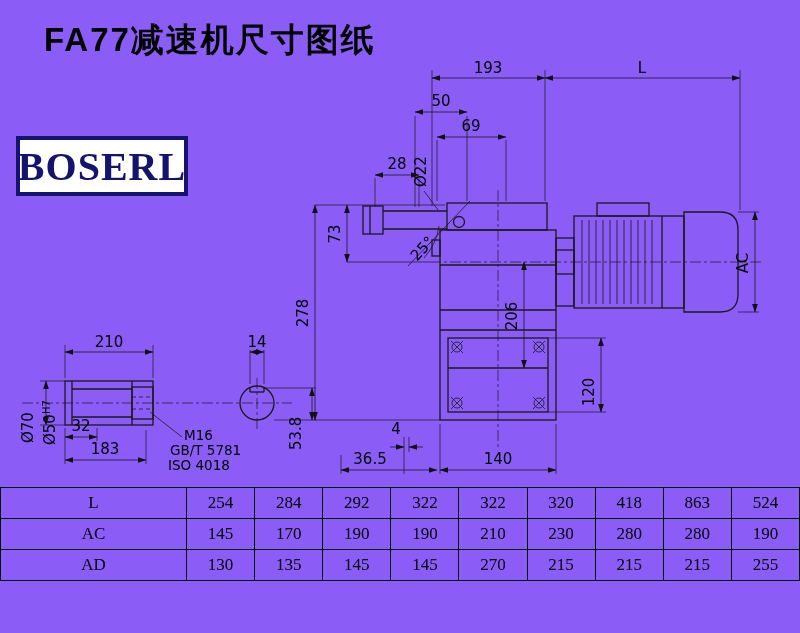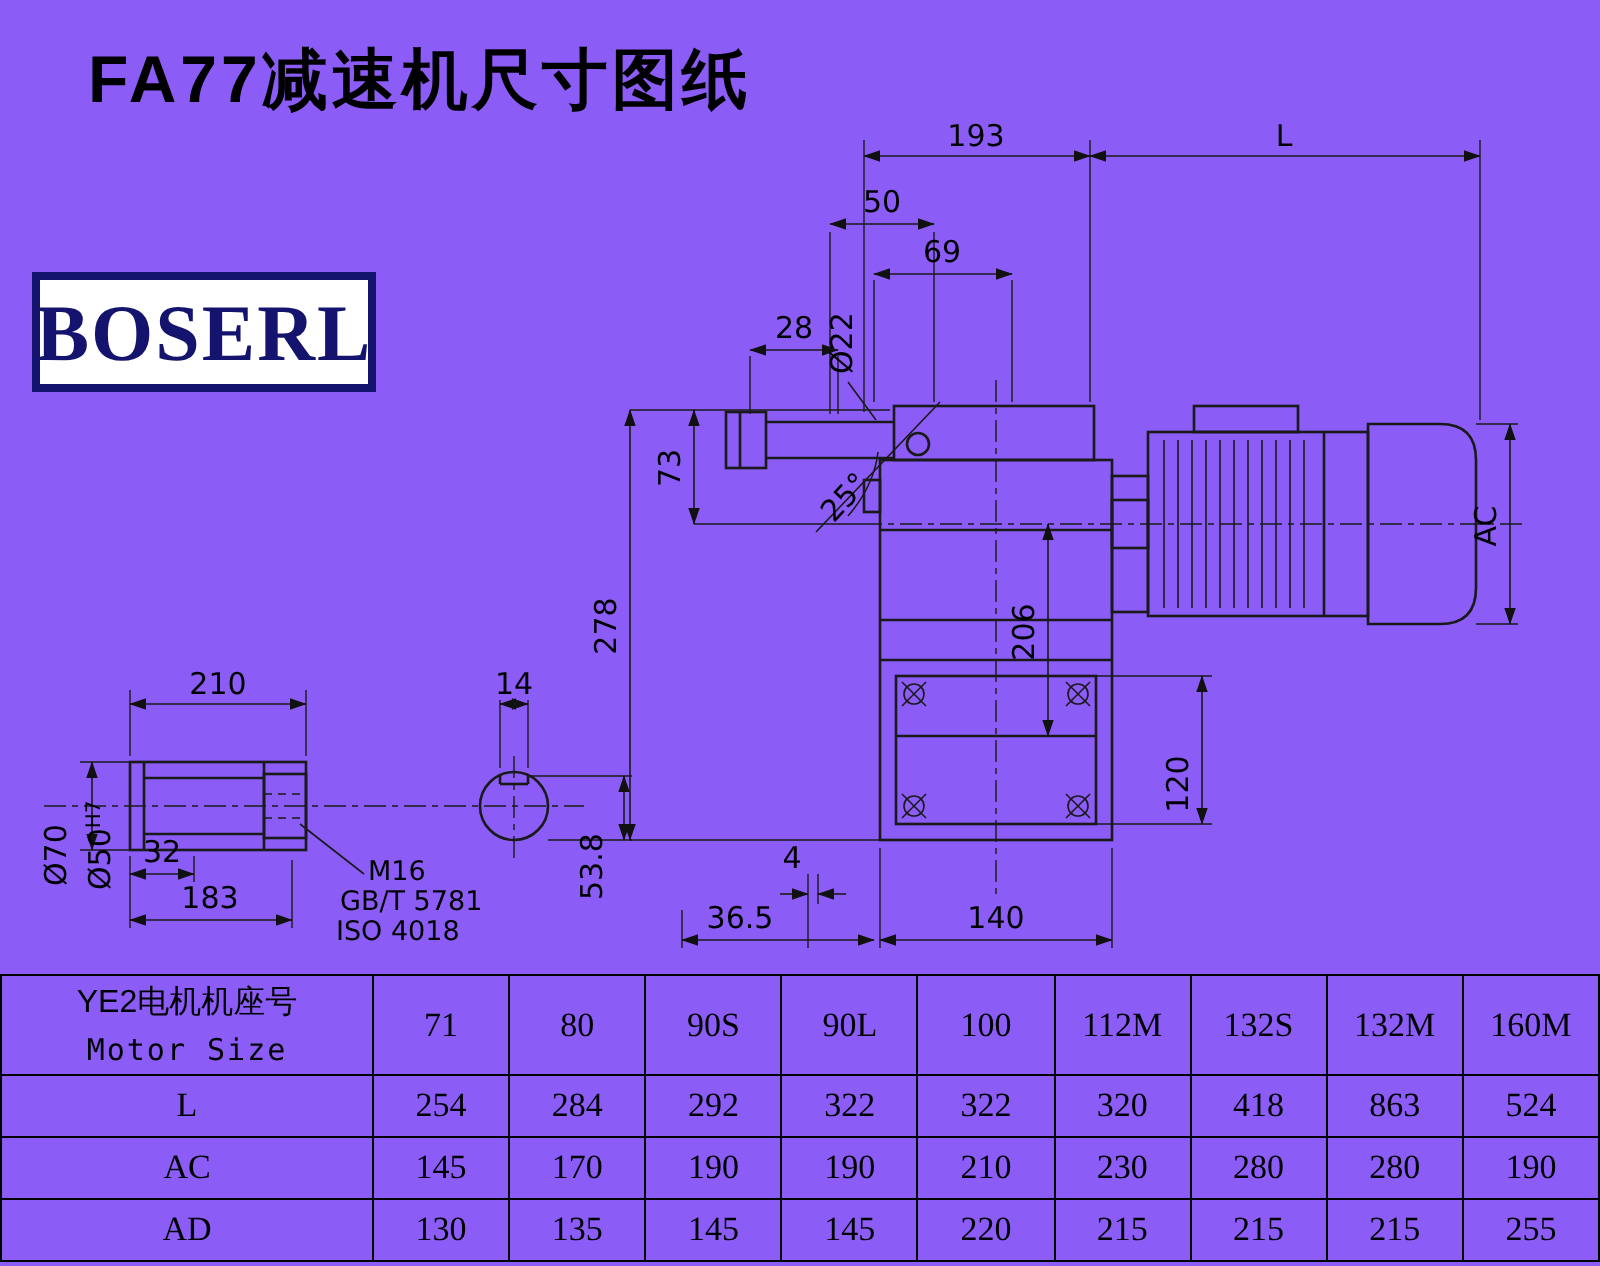--- a/index.html
+++ b/index.html
@@ -226,35 +226,20 @@
         <col>
         <col>
         <col>
         <col>
         <col>
         <col>
         <col>
         <col>
     </colgroup>
     <tbody>
-        <tr class="hdr">
-      <th>
-        <div class="hdr-cn">YE2电机机座号</div>
-        <div class="hdr-en">Motor Size</div>
-      </th>
-      <th>71</th>
-      <th>80</th>
-      <th>90S</th>
-      <th>90L</th>
-      <th>100</th>
-      <th>112M</th>
-      <th>132S</th>
-      <th>132M</th>
-      <th>160M</th>
-    </tr>
     <tr>
       <td>L</td>
       <td>254</td>
       <td>284</td>
       <td>292</td>
       <td>322</td>
       <td>322</td>
       <td>320</td>
       <td>418</td>
       <td>863</td>
@@ -271,21 +256,21 @@
       <td>280</td>
       <td>280</td>
       <td>190</td>
     </tr>
     <tr>
       <td>AD</td>
       <td>130</td>
       <td>135</td>
       <td>145</td>
       <td>145</td>
-      <td>220</td>
+      <td>270</td>
       <td>215</td>
       <td>215</td>
       <td>215</td>
       <td>255</td>
     </tr>
   </tbody>
     </table>
 
 </div>
 

